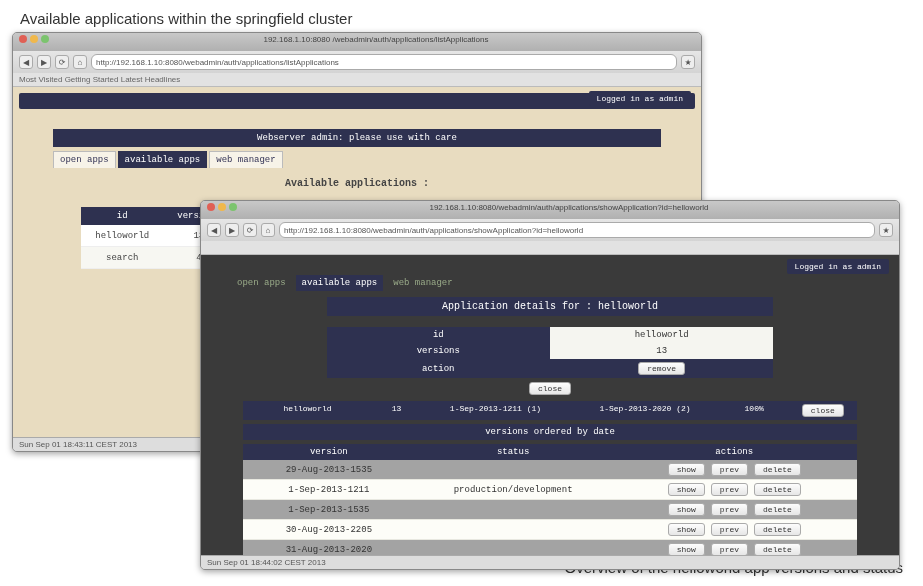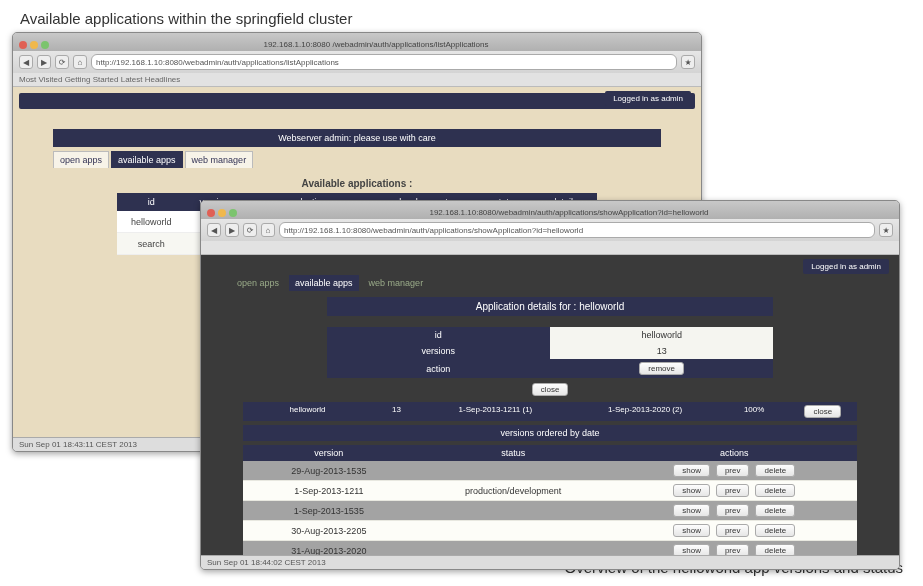--- a/index.html
+++ b/index.html
@@ -21,46 +21,46 @@
     position: absolute;
     background: #d9d9d9;
     border-radius: 5px;
     box-shadow: 0 2px 6px rgba(0,0,0,.35);
     border: 1px solid #888;
     overflow: hidden;
   }
   .win1 { top: 32px; left: 12px; width: 690px; height: 420px; }
   .win2 { top: 200px; left: 200px; width: 700px; height: 370px; }
 
-  .titlebar { height: 18px; background: linear-gradient(#c8c8c8,#b0b0b0); display:flex; align-items:flex-end; padding:2px 6px; gap:8px; font-size:9px; color:#333; }
+  .titlebar { height: 18px; background: linear-gradient(#c8c8c8,#b0b0b0); display:flex; align-items:flex-start; padding:2px 6px; gap:8px; font-size:9px; color:#333; }
   .traffic { display:flex; gap:3px; }
   .tl { width:8px; height:8px; border-radius:50%; }
   .tl-red{background:#e06055}.tl-yel{background:#f0b84c}.tl-grn{background:#7cc46e}
   .tb-title { flex:1; text-align:center; font-size:8px; color:#444; overflow:hidden; white-space:nowrap; }
 
   .toolbar { height:22px; background:linear-gradient(#e6e6e6,#d4d4d4); display:flex; align-items:center; padding:0 6px; gap:4px; }
   .tbbtn { width:14px; height:14px; border:1px solid #aaa; border-radius:3px; background:#eee; font-size:8px; display:flex; align-items:center; justify-content:center; color:#555;}
   .urlbar { flex:1; height:16px; background:#fff; border:1px solid #aaa; border-radius:6px; padding:0 4px; font-size:8px; color:#555; overflow:hidden; white-space:nowrap; display:flex; align-items:center;}
   .bookbar { height:14px; background:#e2e2e2; border-bottom:1px solid #bbb; font-size:8px; color:#666; padding:0 6px; display:flex; align-items:center; overflow:hidden; white-space:nowrap;}
 
   
-  .page { position:relative; width:100%; height:calc(100% - 54px - 14px); overflow:hidden; }
+  .page { position:relative; width:100%; height:calc(100% - 54px - 14px); overflow:hidden;font-family:Liberation Mono, monospace; }
   .statusbar { position:absolute; bottom:0; left:0; right:0; height:14px; background:#ddd; border-top:1px solid #aaa; font-size:8px; color:#555; display:flex; align-items:center; padding:0 6px;}
 
   
   .page1 { background:#e8dcc0; }
   .darkbar { background:#2e3150; height:16px; margin:6px 6px 0 6px; border-radius:2px; }
   .loginbox { position:absolute; top:4px; right:10px; background:#2e3150; color:#fff; font-size:8px; padding:3px 8px; border-radius:2px;}
 
   .banner { background:#2e3150; color:#fff; font-size:9px; text-align:center; padding:4px; margin:20px 40px 4px 40px; }
   .tabs { display:flex; gap:2px; margin:0 40px; font-size:9px; }
   .tab { padding:3px 6px; background:#f7f3e8; border:1px solid #bbb; border-bottom:none; color:#335; cursor:pointer; }
   .tab.active { background:#2e3150; color:#fff; border-color:#2e3150; }
 
-  .section-title { text-align:center; font-size:10px; color:#444; margin:10px 0 4px; font-weight:bold;}
+  .section-title { text-align:center; font-size:10px; color:#444; margin:10px 0 18px; font-weight:bold;}
 
   table.apps { margin:0 auto; background:#fff; border-collapse:collapse; font-size:9px; }
   table.apps th { background:#2e3150; color:#fff; font-weight:normal; padding:4px 14px; }
   table.apps td { padding:4px 14px; text-align:center; color:#444; border-bottom:1px solid #eee;}
   table.apps tr:nth-child(even) td { background:#f7f7f2; }
   .minibtn { display:inline-block; border:1px solid #aaa; border-radius:3px; background:linear-gradient(#fdfdfd,#e6e6e6); font-size:8px; padding:1px 8px; color:#333; cursor:pointer; }
 
   
   .page2 { background:#3a3a3a; color:#ccc; }
   .page2 .loginbox { top:4px; right:10px; background:#2e3150; }

